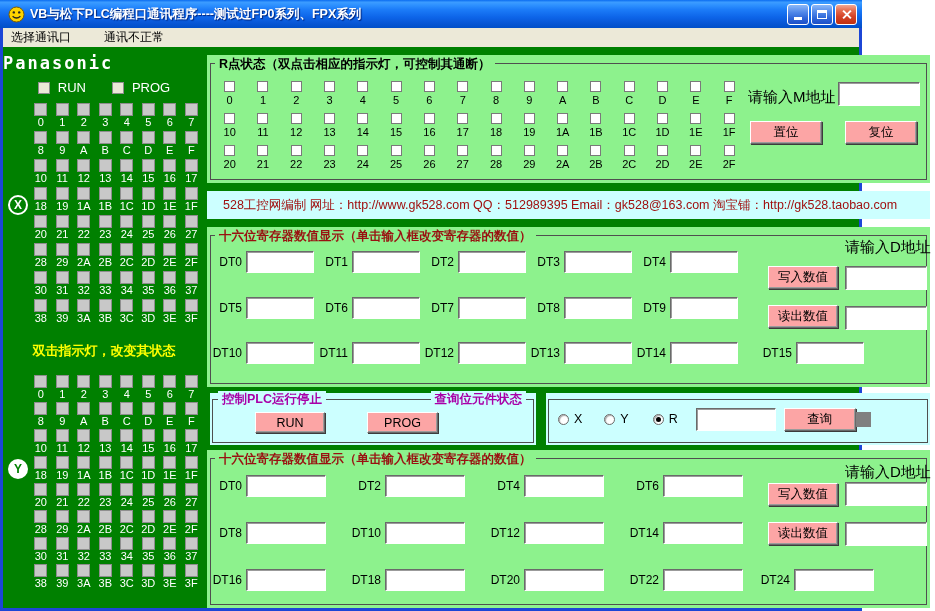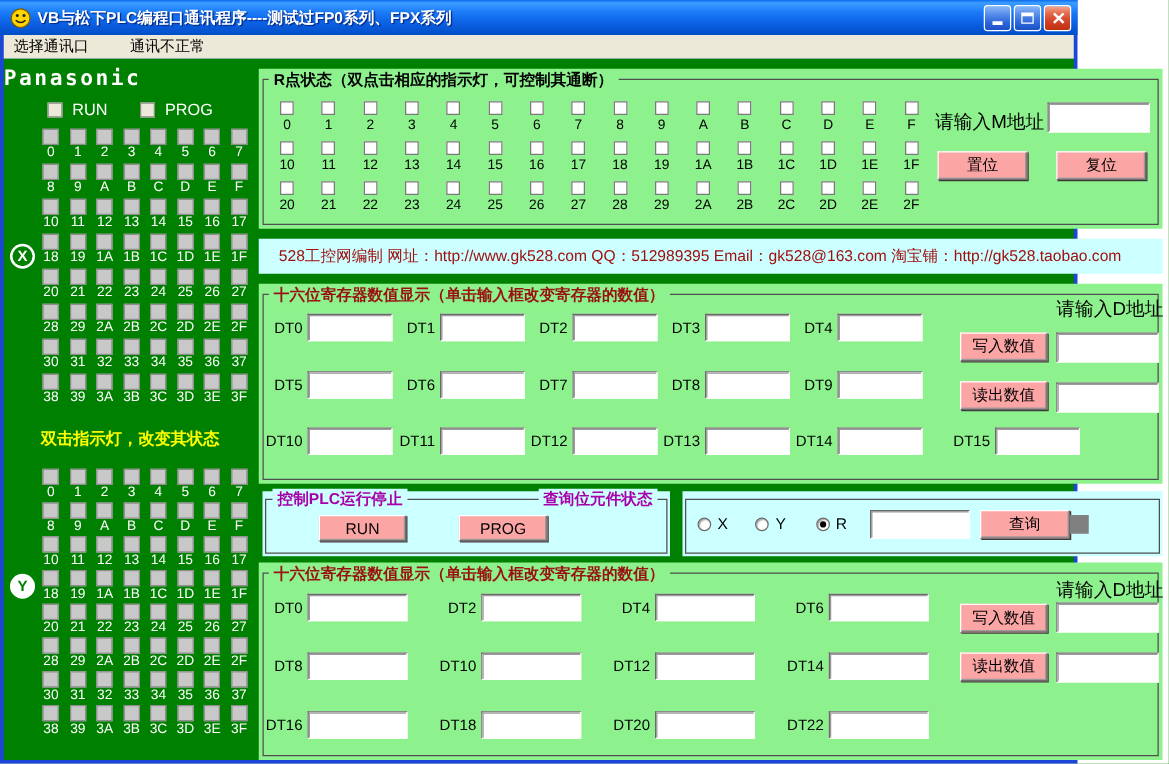--- a/index.html
+++ b/index.html
@@ -1044,20 +1044,24 @@
             <input class="tbox rg32" style="">
           </div>
             <div class="reg">
             <span class="rglab">DT20</span>
             <input class="tbox rg32" style="">
           </div>
             <div class="reg">
             <span class="rglab">DT22</span>
             <input class="tbox rg32" style="">
           </div>
+            <div class="reg">
+            <span class="rglab">DT24</span>
+            <input class="tbox rg32" style="">
+          </div>
           </div>
         <span class="flabel" style="left:638px;top:13px">请输入D地址：</span>
         <button class="btn" style="left:561px;top:33px;width:70px">写入数值</button>
         <input class="tbox" style="left: 638px; top: 32px; width: 82px; height: 24px;" value="">
         <button class="btn" style="left:561px;top:72px;width:70px">读出数值</button>
         <input class="tbox" style="left: 638px; top: 72px; width: 82px; height: 24px;" value="">
       </div>
 
     </div>
   </div>

